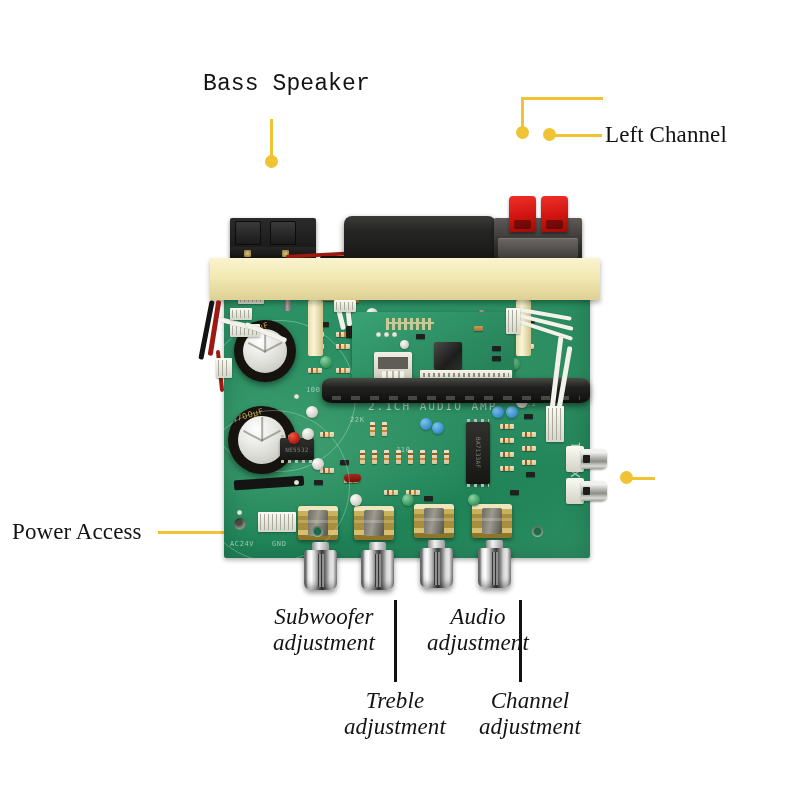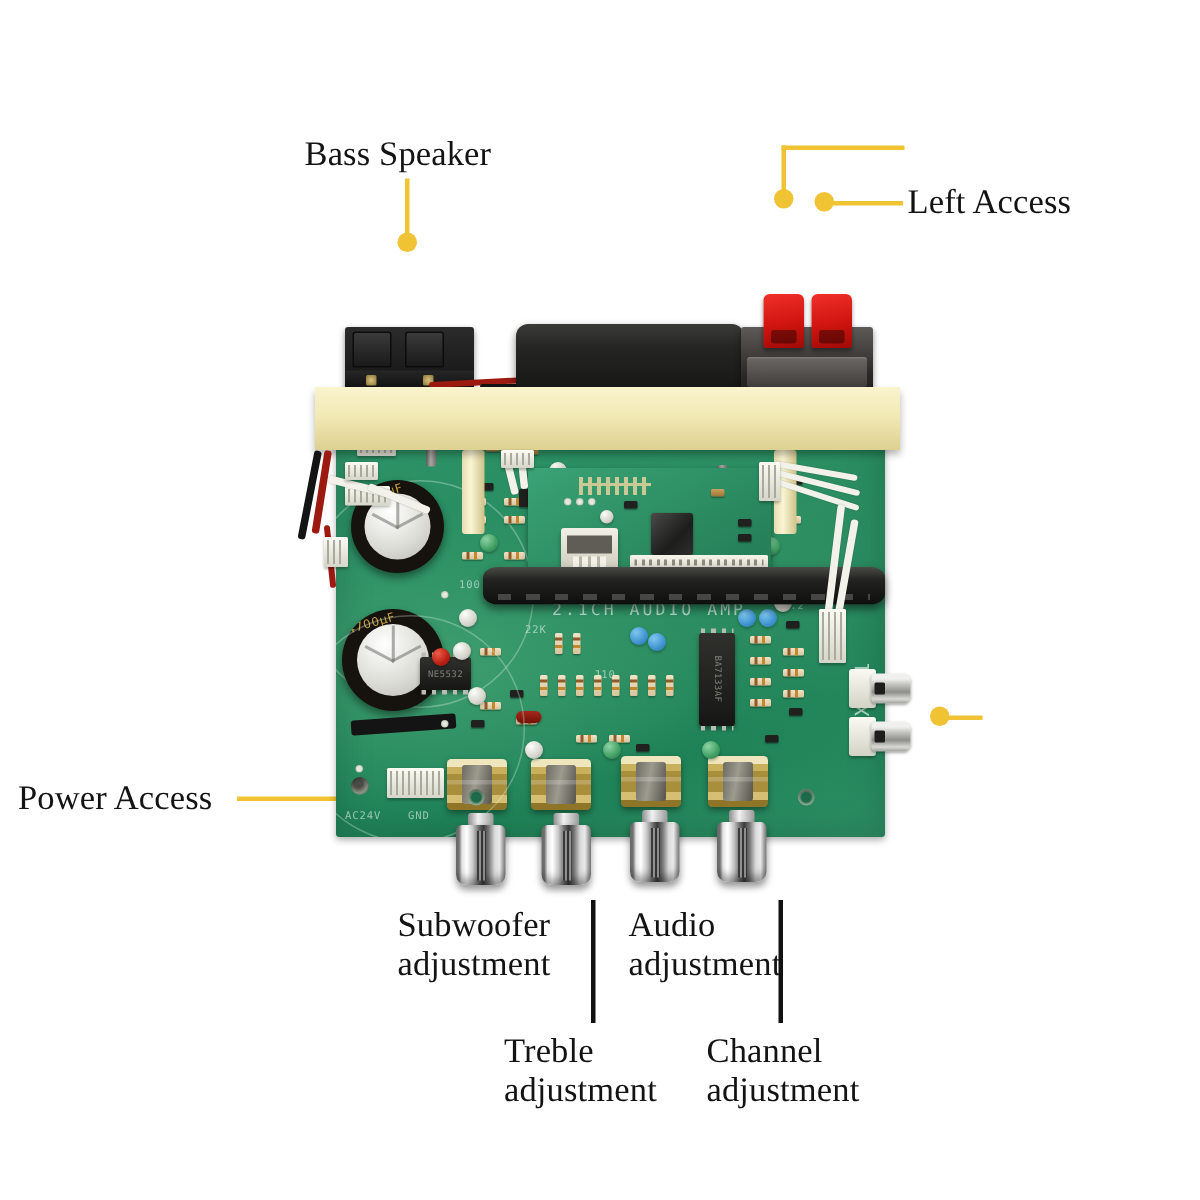--- a/index.html
+++ b/index.html
@@ -20,21 +20,21 @@
   
   .ann-label {
     position: absolute;
     font-family: "Liberation Serif", "DejaVu Serif", serif;
     color: #131313;
     font-size: 23px;
     line-height: 1.12;
     white-space: nowrap;
     letter-spacing: .1px;
   }
-  .ann-label.center { text-align: left; white-space: normal; }
+  .ann-label.center { text-align: center; white-space: normal; font-style: italic; }
 
   
   .lead {
     position: absolute;
     background: #efc333;
   }
   .lead.h { height: 3px; }
   .lead.v { width: 3px; }
   .lead.black { background: #111111; }
   .dot {
@@ -515,29 +515,29 @@
     border-radius: 50%;
     background: radial-gradient(circle at 40% 35%, #4b4b46 28%, #8d9486 60%, #2d7a56);
     box-shadow: inset 0 1px 2px rgba(0,0,0,.45);
   }
 </style>
 </head>
 <body>
 
 <div id="stage">
 
-  <div class="ann-label" style="left:203px; top:90px;">Bass Speaker</div>
+  <div class="ann-label" style="left:203px; top:72px;font-family:Liberation Mono, monospace;">Bass Speaker</div>
   <div class="lead v" style="left:270px; top:119px; height:42px;"></div>
   <div class="dot" style="left:265px; top:155px;"></div>
 
   <div class="lead h" style="left:521px; top:97px; width:82px;"></div>
   <div class="lead v" style="left:521px; top:97px; height:33px;"></div>
   <div class="dot" style="left:516px; top:126px;"></div>
 
-  <div class="ann-label" style="left:605px; top:122px;">Left Access</div>
+  <div class="ann-label" style="left:605px; top:122px;">Left Channel</div>
   <div class="lead h" style="left:552px; top:134px; width:50px;"></div>
   <div class="dot" style="left:543px; top:128px;"></div>
 
   <div class="lead h" style="left:631px; top:477px; width:24px;"></div>
   <div class="dot" style="left:620px; top:471px;"></div>
 
   <div class="ann-label" style="left:12px; top:519px;font-family:Liberation Serif, serif;">Power Access</div>
   <div class="lead h" style="left:158px; top:531px; width:82px;"></div>
   <div class="dot" style="left:234px; top:525px;"></div>
 

